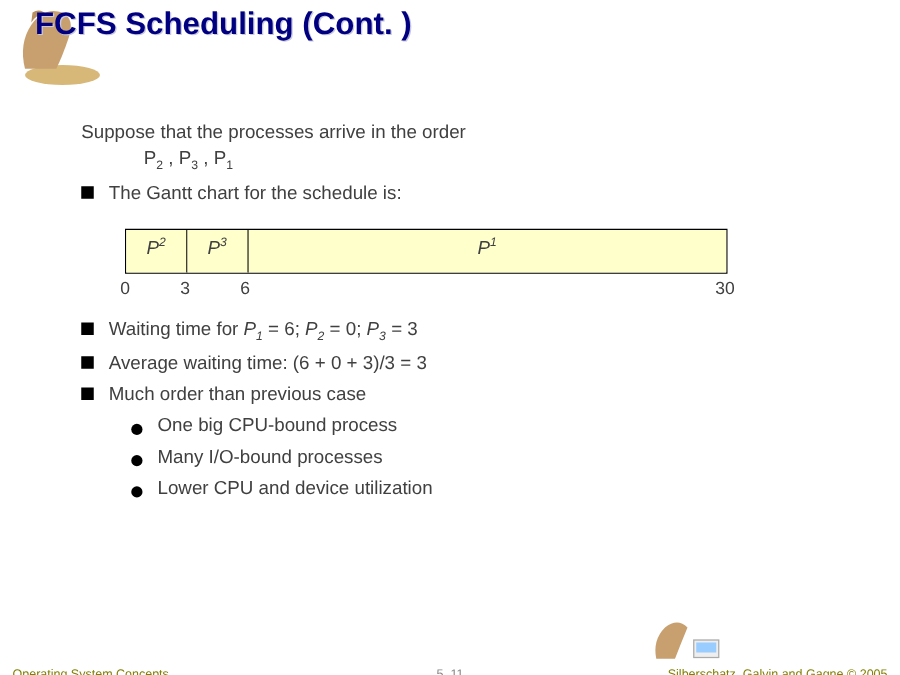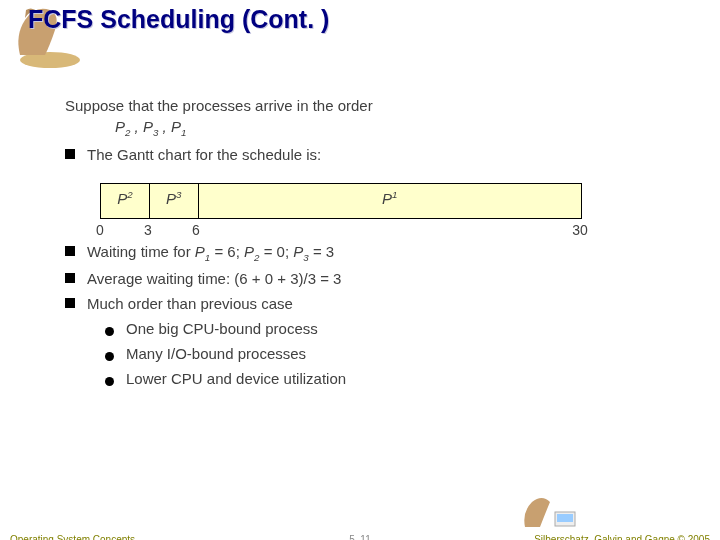--- a/index.html
+++ b/index.html
@@ -39,21 +39,21 @@
   }
   .content {
     position: absolute;
     top: 95px;
     left: 65px;
     right: 40px;
     font-size: 15px;
     line-height: 1.4;
     color: #404040;
   }
-  .indent1 { margin-left: 50px; font-style: italic; }
+  .indent1 { margin-left: 50px; }
   .bullet-row { display: flex; align-items: flex-start; margin-top: 4px; }
   .sq { width: 10px; height: 10px; background: #000; flex-shrink: 0; margin-top: 5px; margin-right: 12px; }
   .sub-row { display: flex; align-items: center; margin-top: 4px; margin-left: 40px; }
   .circ { width: 9px; height: 9px; background: #000; border-radius: 50%; flex-shrink: 0; margin-top: 5px; margin-right: 12px; }
   .ital { font-style: italic; }
   .sub { font-size: 0.65em; vertical-align: sub; }
 
   .gantt-wrap {
     margin: 18px 0 0 35px;
     width: 480px;
@@ -128,21 +128,21 @@
       <div class="cell c1">P<span class="sub">1</span></div>
     </div>
     <div class="ticks">
       <span class="tick" style="left:0%">0</span>
       <span class="tick" style="left:10%">3</span>
       <span class="tick" style="left:20%">6</span>
       <span class="tick" style="left:100%">30</span>
     </div>
   </div>
 
-  <div class="bullet-row" style="margin-top:4px">
+  <div class="bullet-row" style="margin-top:16px">
     <div class="sq"></div>
     <div>
       <span>Waiting time for </span><span class="ital">P</span><span class="sub ital">1</span> = 6;<span style="font-style:normal"> </span><span class="ital">P</span><span class="sub ital">2</span> = 0<span style="font-style:normal">; </span><span class="ital">P</span><span class="sub ital">3</span> = 3
     </div>
   </div>
 
   <div class="bullet-row">
     <div class="sq"></div>
     <div>Average waiting time:   (6 + 0 + 3)/3 = 3</div>
   </div>

